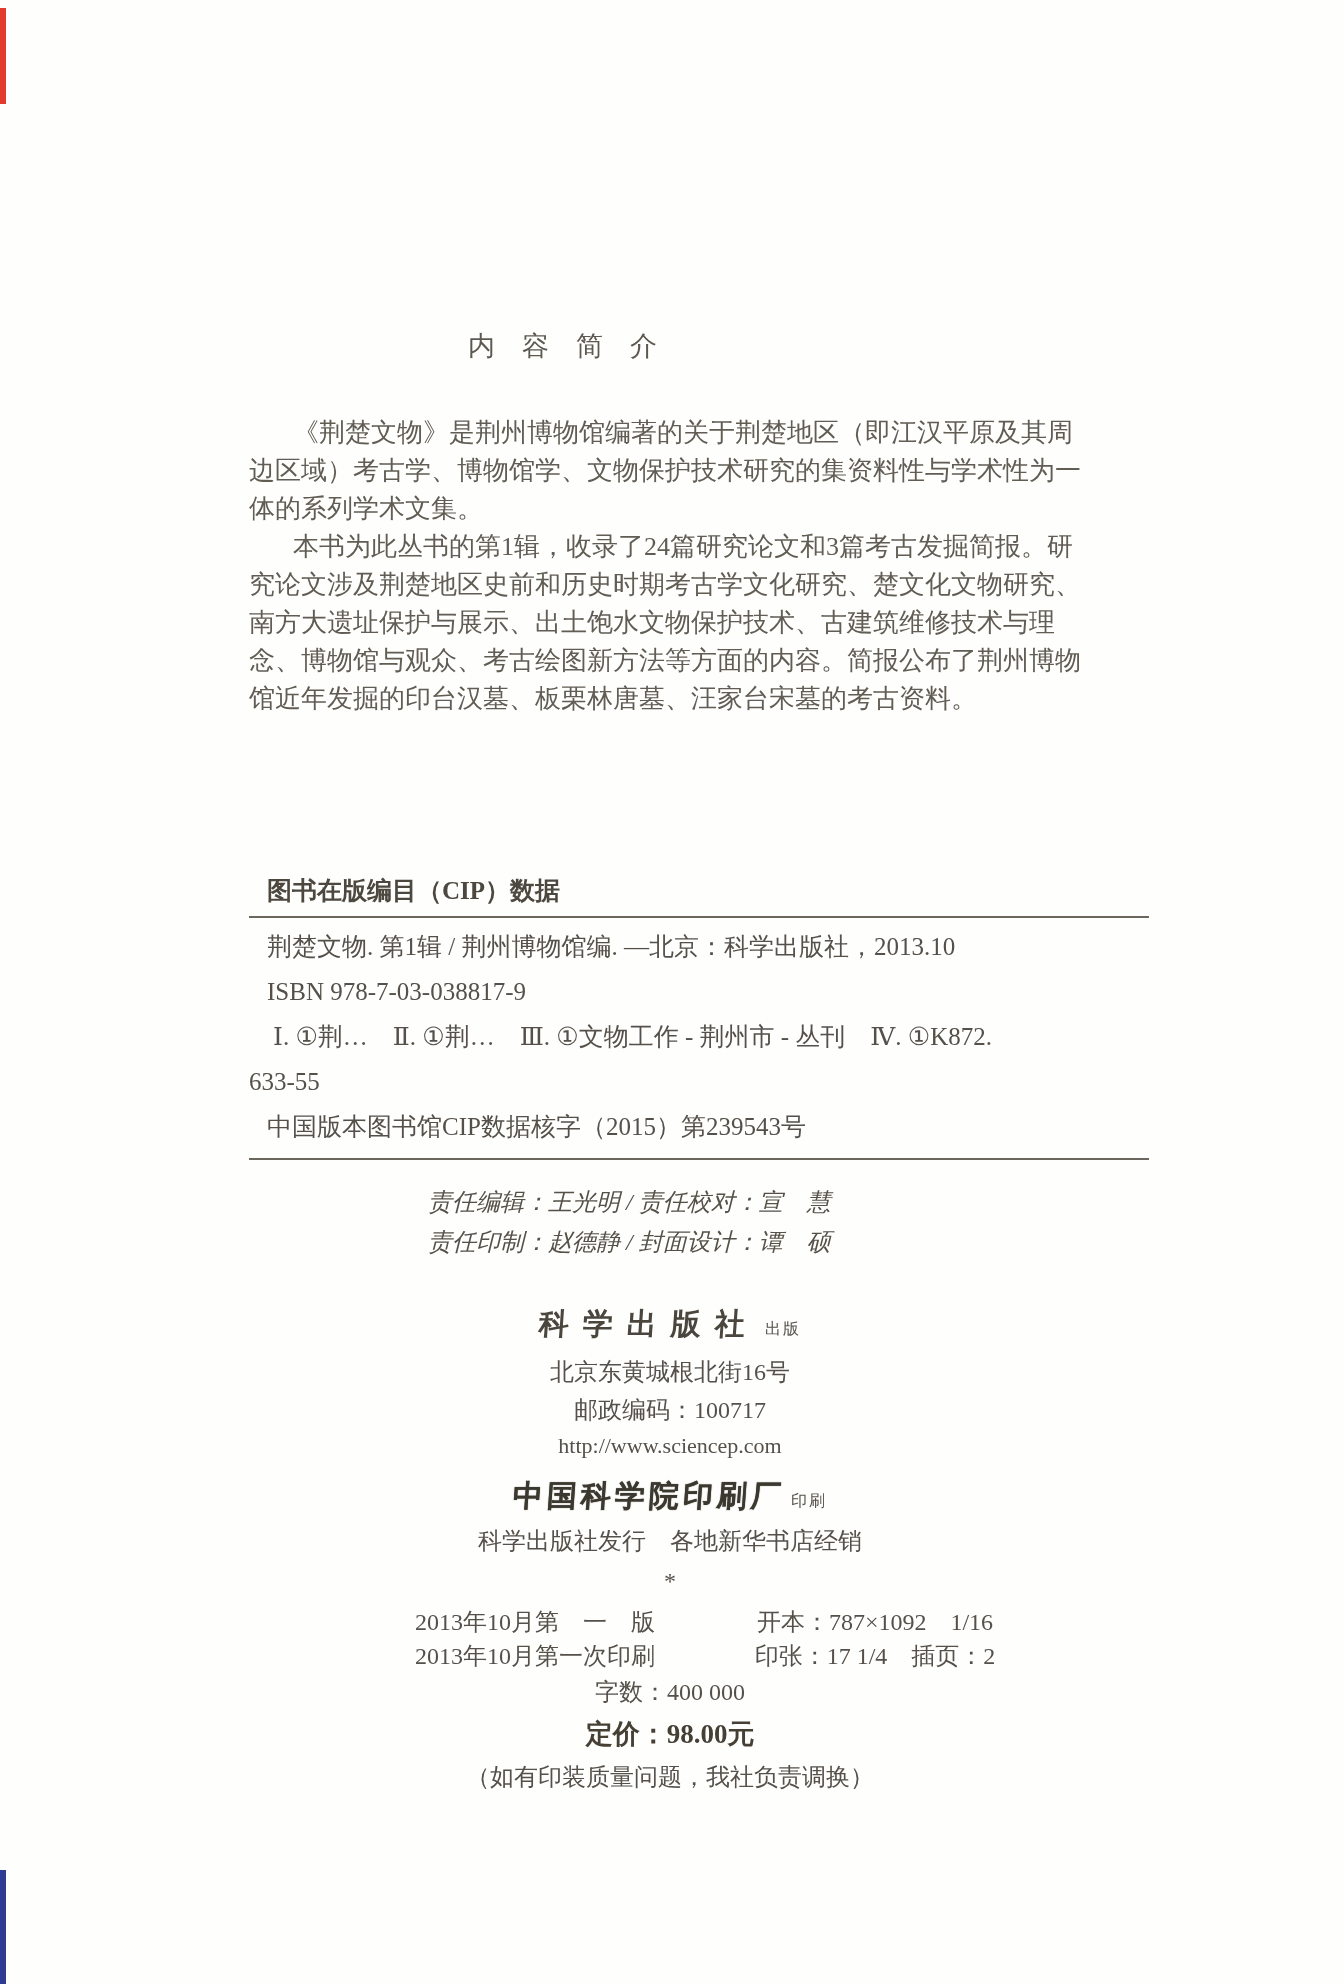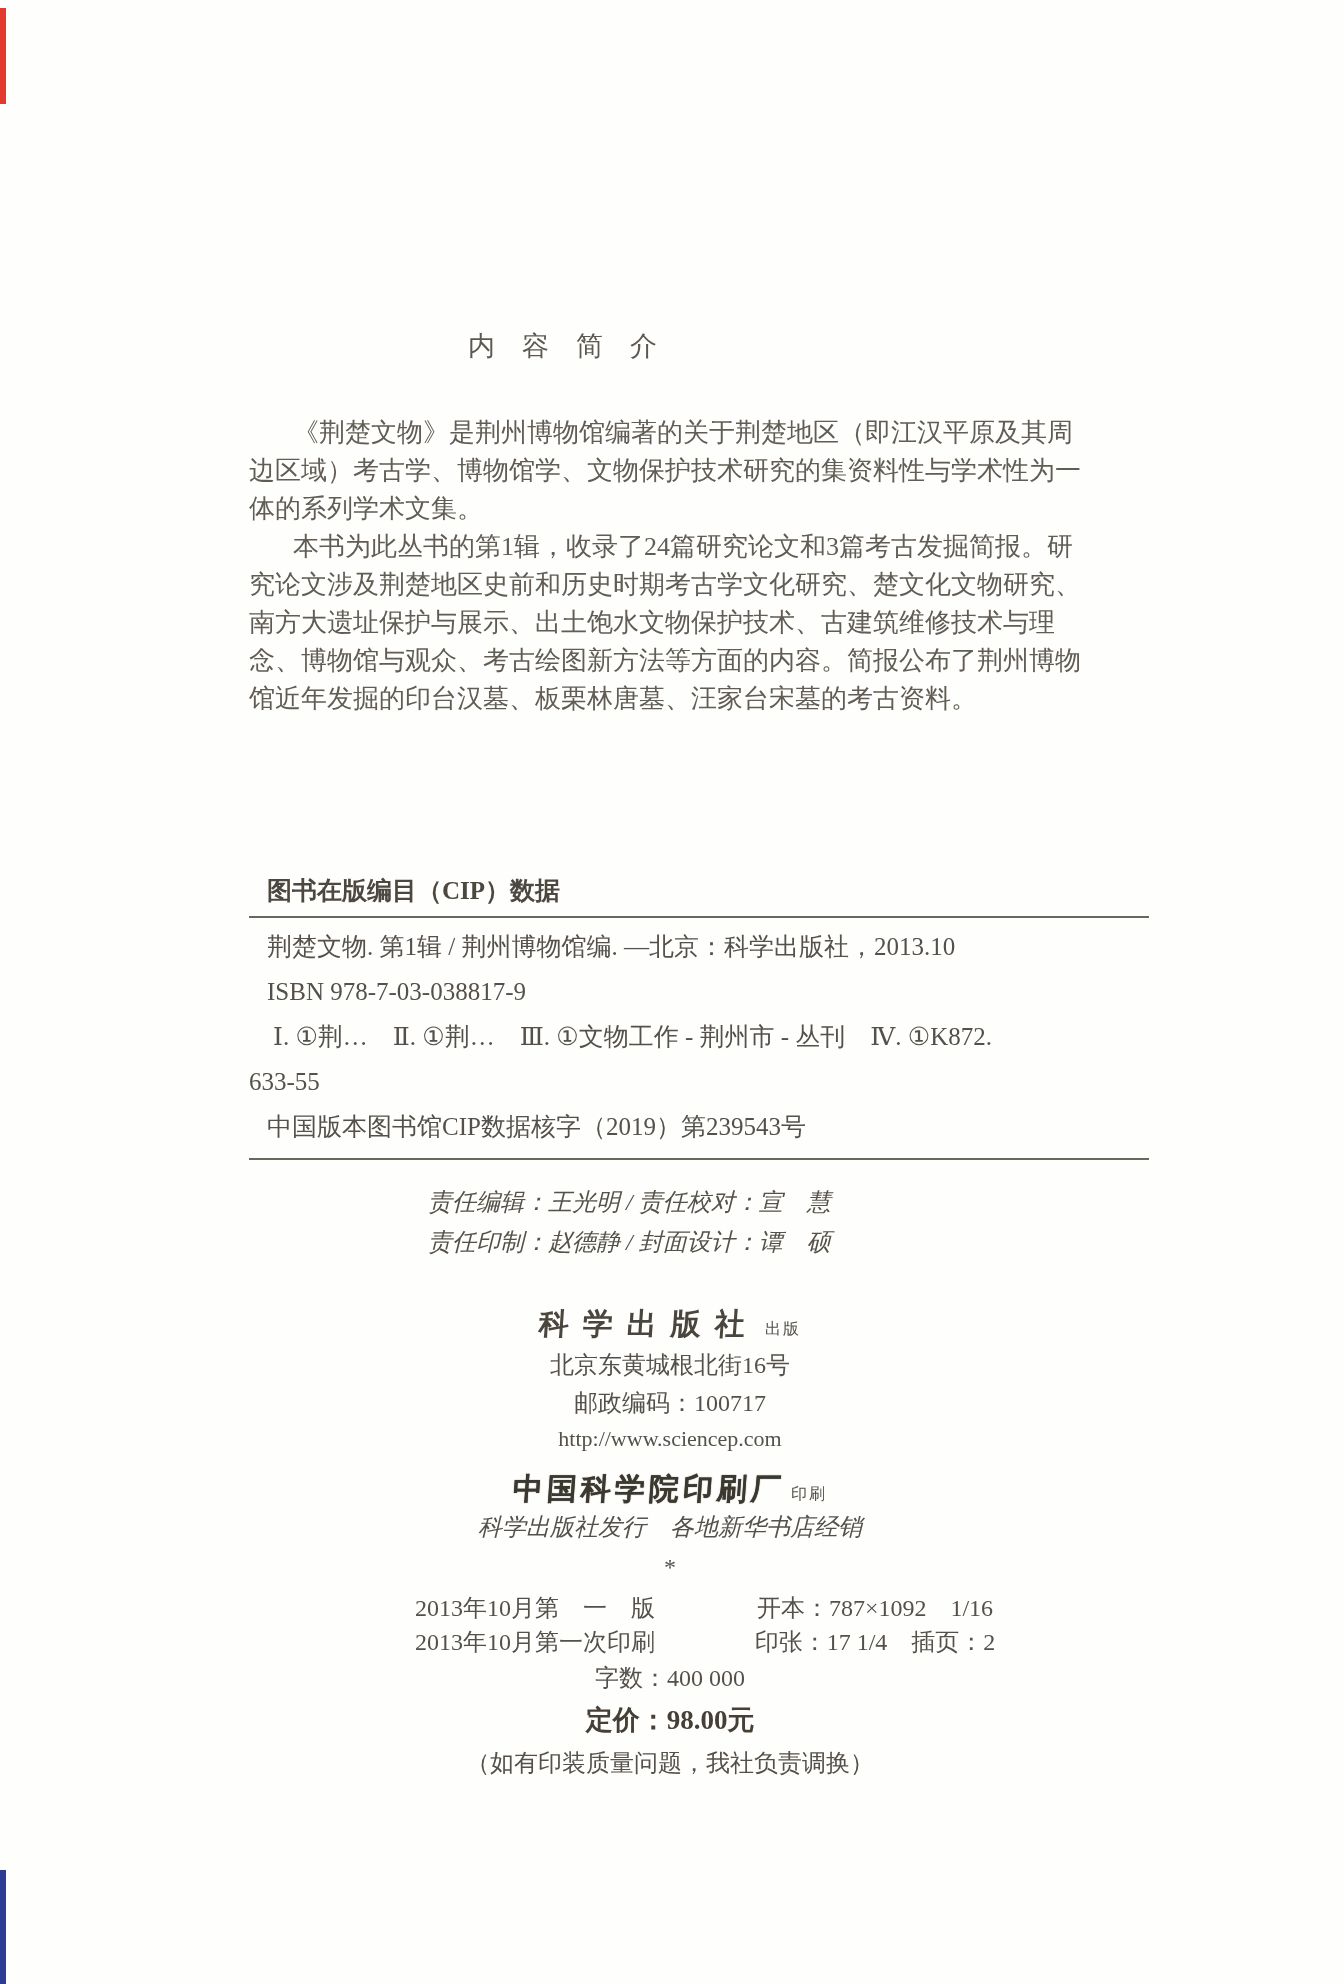--- a/index.html
+++ b/index.html
@@ -61,25 +61,25 @@
   .brand-line{margin-top:4px;white-space:nowrap;}
   .calligraphy{
     font-weight:bold;font-size:30px;color:#4a463e;
     letter-spacing:14px;transform:skewX(-4deg);display:inline-block;
   }
   .calligraphy.printer{
     letter-spacing:4px;color:#3b382f;
     text-shadow:0 0 1px #3b382f;
   }
   .brand-suffix{font-size:16px;margin-left:6px;letter-spacing:2px;}
-  .addr-line{margin-top:7px;}
+  .addr-line{margin-top:14px;}
   .post-line{margin-top:7px;}
   .url-line{margin-top:6px;font-size:22px;}
   .printer-line{margin-top:15px;white-space:nowrap;}
-  .dist-line{margin-top:4px;font-style:italic;}
+  .dist-line{margin-top:11px;}
   .star-line{margin-top:9px;}
   .edition-row{
     display:flex;padding-left:160px;margin-top:2px;
     text-align:center;white-space:nowrap;
   }
   .edition-row.first{margin-top:10px;}
   .edition-left{width:250px;flex:0 0 250px;}
   .edition-right{flex:1;}
   .count-line{margin-top:5px;}
   .price-line{margin-top:9px;font-weight:bold;font-size:27px;color:#453f35;}
@@ -107,21 +107,21 @@
   </div>
 
   <div class="cip">
     <div class="cip-header">图书在版编目（CIP）数据</div>
     <hr class="cip-rule">
     <div class="cip-lines">
       <div class="cip-line pl18">荆楚文物. 第1辑 / 荆州博物馆编. —北京：科学出版社，2013.10</div>
       <div class="cip-line pl18">ISBN 978-7-03-038817-9</div>
       <div class="cip-line pl24">Ⅰ. ①荆…　Ⅱ. ①荆…　Ⅲ. ①文物工作 - 荆州市 - 丛刊　Ⅳ. ①K872.</div>
       <div class="cip-line pl0">633-55</div>
-      <div class="cip-line pl18">中国版本图书馆CIP数据核字（2019）第239543号</div>
+      <div class="cip-line pl18">中国版本图书馆CIP数据核字（2015）第239543号</div>
     </div>
     <hr class="cip-rule">
   </div>
 
   <div class="staff">
     <div>责任编辑：王光明 / 责任校对：宣　慧</div>
     <div>责任印制：赵德静 / 封面设计：谭　硕</div>
   </div>
 
   <div class="colophon">

